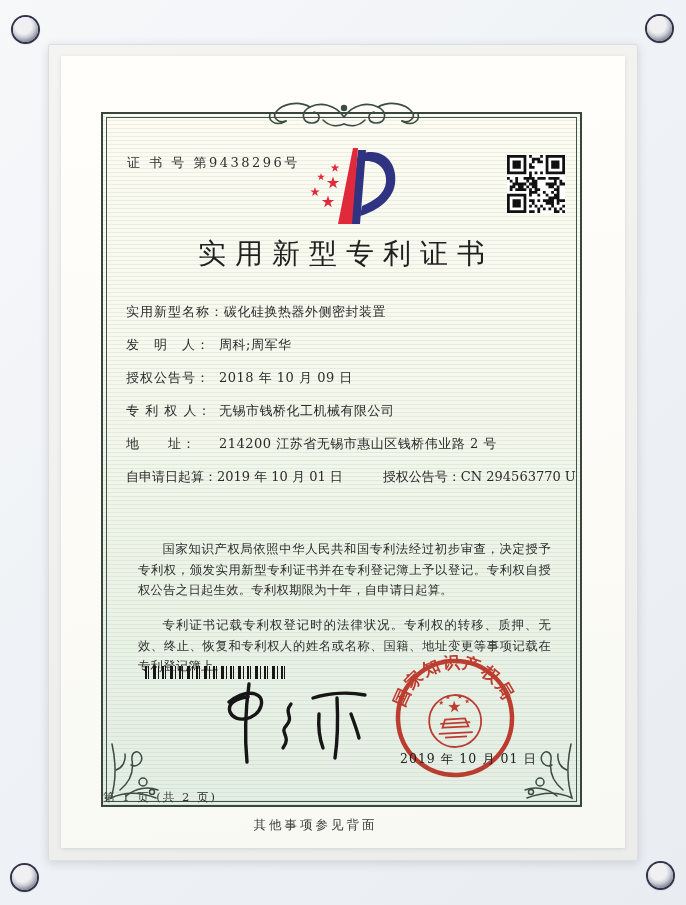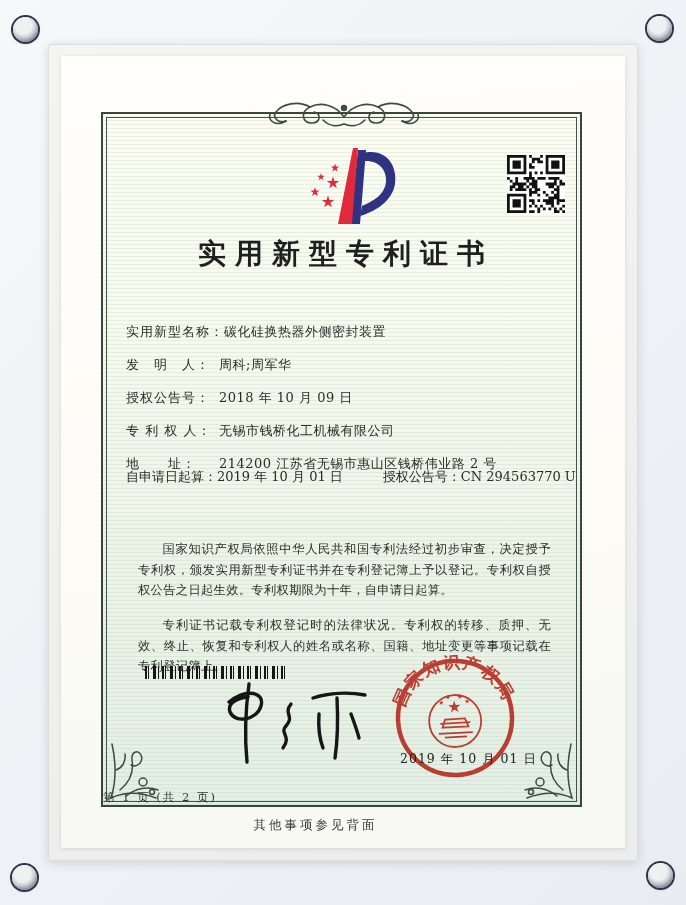--- a/index.html
+++ b/index.html
@@ -49,26 +49,26 @@
   }
   .cert *{box-sizing:border-box;}
   .cert-no{
     position:absolute;left:24px;top:40px;
     font-size:13px;color:#2e2e2e;letter-spacing:2.5px;
   }
   .logo{position:absolute;left:199px;top:28px;width:100px;height:94px;}
   .qr{position:absolute;left:404px;top:41px;width:58px;height:58px;background:#fff;}
   .title{
     position:absolute;left:0;top:121px;width:100%;
-    text-align:center;font-size:28px;font-weight:bold;color:#1f1f1f;
+    text-align:center;font-size:28px;font-weight:normal;color:#1f1f1f;
     letter-spacing:9px;text-indent:9px;
   }
   .fields{position:absolute;left:23px;top:189px;width:440px;font-size:13px;color:#2b2b2b;}
   .frow{height:33px;line-height:17px;white-space:nowrap;}
-  .flabel{display:inline-block;min-width:93px;letter-spacing:1px;margin-top:20px;}
+  .flabel{display:inline-block;min-width:93px;letter-spacing:1px;}
   .fvalue{letter-spacing:.5px;}
   .grant-gap{display:inline-block;width:40px;}
   .paras{
     position:absolute;left:21px;top:411px;width:441px;
     font-size:12.3px;line-height:1.68;color:#2d2d2d;text-align:justify;
   }
   .paras p{margin:14px;text-indent:2em;letter-spacing:.3px;}
   .barcode{
     position:absolute;left:42px;top:552px;width:141px;height:13px;
     background:repeating-linear-gradient(90deg,
@@ -128,20 +128,21 @@
         <g transform="translate(162,0) scale(-1,1)">
           <path d="M81,19 C72,6 57,4 47,9 C37,14 39,25 49,25 C57,25 59,16 51,14"></path>
           <path d="M47,9 C35,2 19,6 13,14 C9,19 15,26 23,23"></path>
           <path d="M23,23 C13,29 5,23 7,16"></path>
           <path d="M60,22 C66,28 74,29 81,26"></path>
         </g>
         <circle cx="81" cy="10" r="3.2" fill="#3b4c41" stroke="none"></circle>
       </g>
     </svg>
 
+    <div class="cert-no">证 书 号 第9438296号</div>
 
     <svg class="logo" viewBox="0 0 100 94">
       <defs>
         <path id="star" d="M0,-1 L0.2245,-0.309 L0.951,-0.309 L0.363,0.118 L0.588,0.809 L0,0.382 L-0.588,0.809 L-0.363,0.118 L-0.951,-0.309 L-0.2245,-0.309 Z"></path>
       </defs>
 
       <path d="M58,12 C82,4 96,22 93,42 C90,60 72,70 58,74 L60,64 C72,59 83,52 84,40 C85,26 74,16 57,20 Z" fill="#303381"></path>
 
       <polygon points="56,8 64,8 58,82 48,82" fill="#303381"></polygon>
 

